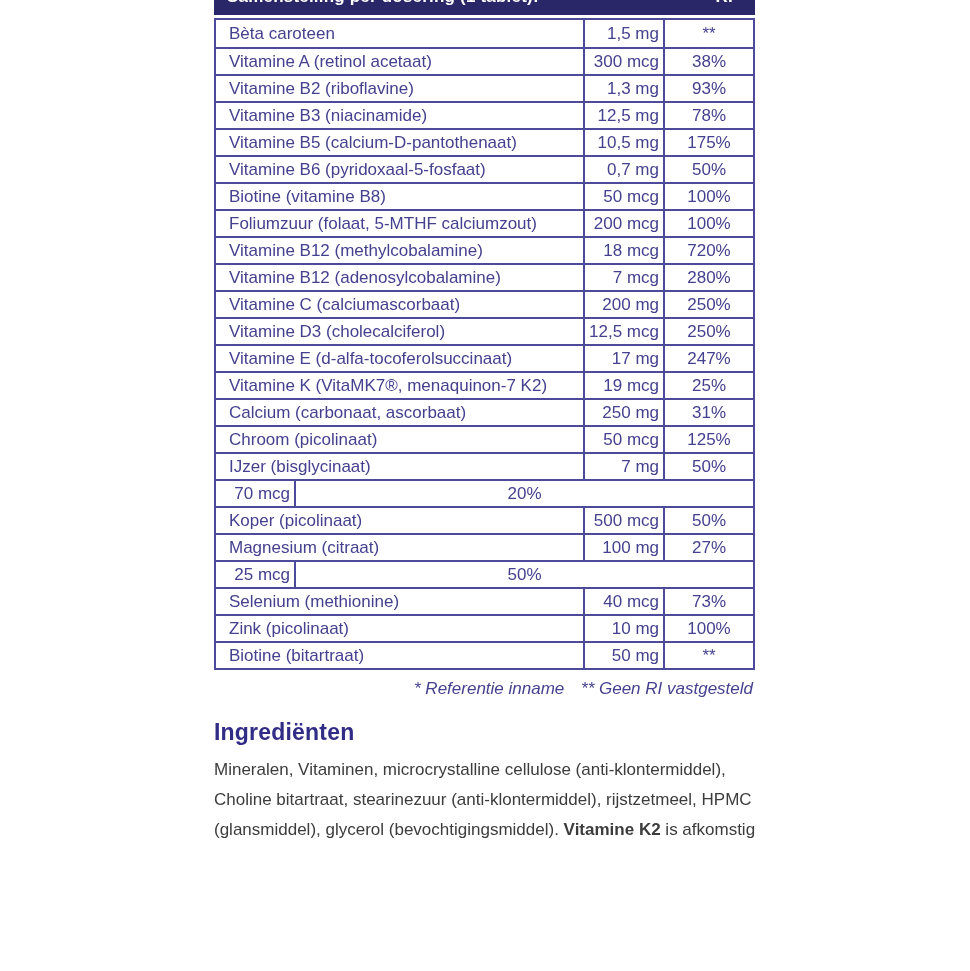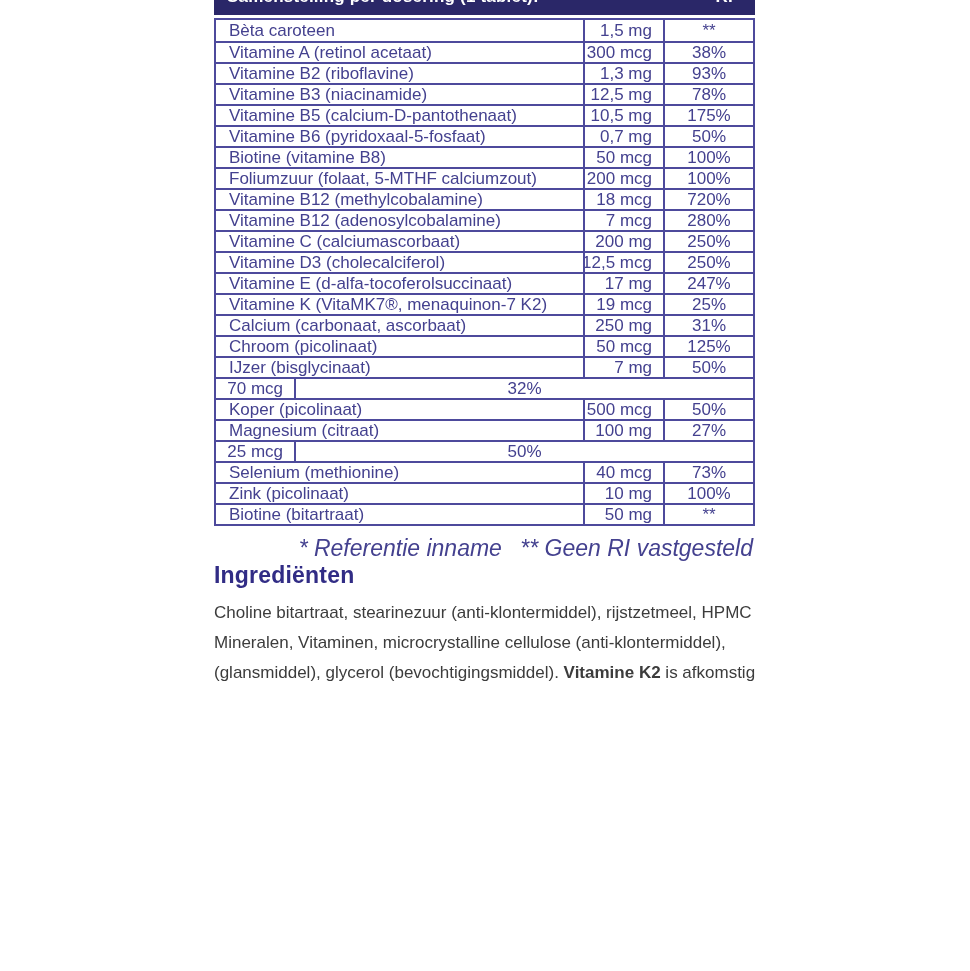--- a/index.html
+++ b/index.html
@@ -31,36 +31,37 @@
   }
   .header-title{left:13px;}
   .header-ri{left:auto;right:22px;}
 
   .table-body{
     margin-top:3px;
     border:2px solid var(--border);
     color:var(--table-text);
     font-size:17px;
   }
-  .row{display:flex;height:21px;align-items:flex-end;}
+  .row{display:flex;height:27px;align-items:flex-end;}
   .row + .row{border-top:2px solid var(--border);}
   .cell{height:100%;display:flex;align-items:center;white-space:nowrap;overflow:hidden;}
   .cell-name{width:369px;padding-left:13px;border-right:2px solid var(--border);}
-  .cell-amount{width:80px;justify-content:flex-end;padding-right:11px;border-right:2px solid var(--border);}
+  .cell-amount{width:80px;justify-content:flex-end;padding-right:4px;border-right:2px solid var(--border);}
   .cell-ri{flex:1;justify-content:center;}
 
   .footnote{
     margin-top:9px;text-align:right;
-    font-style:italic;font-size:23px;color:var(--table-text);
+    font-style:italic;font-size:17px;color:var(--table-text);
     padding-right:2px;
   }
   .footnote-gap{margin-left:12px;}
 
   .ingredients{margin-left:214px;width:562px;}
   .ingredients-heading{
+    margin-top:20px;
     color:var(--heading);font-size:23px;font-weight:bold;letter-spacing:.2px;
   }
   .ingredients-text{
     margin-top:9px;
     color:var(--body-text);font-size:17px;line-height:30px;
     white-space:nowrap;
   }
   .bold-seg{font-weight:bold;}
 </style>
 </head>
@@ -174,21 +175,21 @@
       </div>
 
       <div class="row">
         <div class="cell cell-name">IJzer (bisglycinaat)</div>
         <div class="cell cell-amount">7 mg</div>
         <div class="cell cell-ri">50%</div>
       </div>
 
       <div class="row">
         <div class="cell cell-amount">70 mcg</div>
-        <div class="cell cell-ri">32%</div>
+        <div class="cell cell-ri">20%</div>
       </div>
 
       <div class="row">
         <div class="cell cell-name">Koper (picolinaat)</div>
         <div class="cell cell-amount">500 mcg</div>
         <div class="cell cell-ri">50%</div>
       </div>
 
       <div class="row">
         <div class="cell cell-name">Magnesium (citraat)</div>
@@ -223,19 +224,19 @@
     <div class="footnote">
       <span>* Referentie inname</span>
       <span class="footnote-gap">** Geen RI vastgesteld</span>
     </div>
 
   </section>
 
   <section class="ingredients">
     <h2 class="ingredients-heading">Ingrediënten</h2>
     <div class="ingredients-text">
+      <div>Mineralen, Vitaminen, microcrystalline cellulose (anti-klontermiddel),</div>
       <div>Choline bitartraat, stearinezuur (anti-klontermiddel), rijstzetmeel, HPMC</div>
-      <div>Mineralen, Vitaminen, microcrystalline cellulose (anti-klontermiddel),</div>
       <div><span>(glansmiddel), glycerol (bevochtigingsmiddel). </span><span class="bold-seg">Vitamine K2</span><span> is afkomstig</span></div>
     </div>
   </section>
 
 </div>
 
 </body></html>

